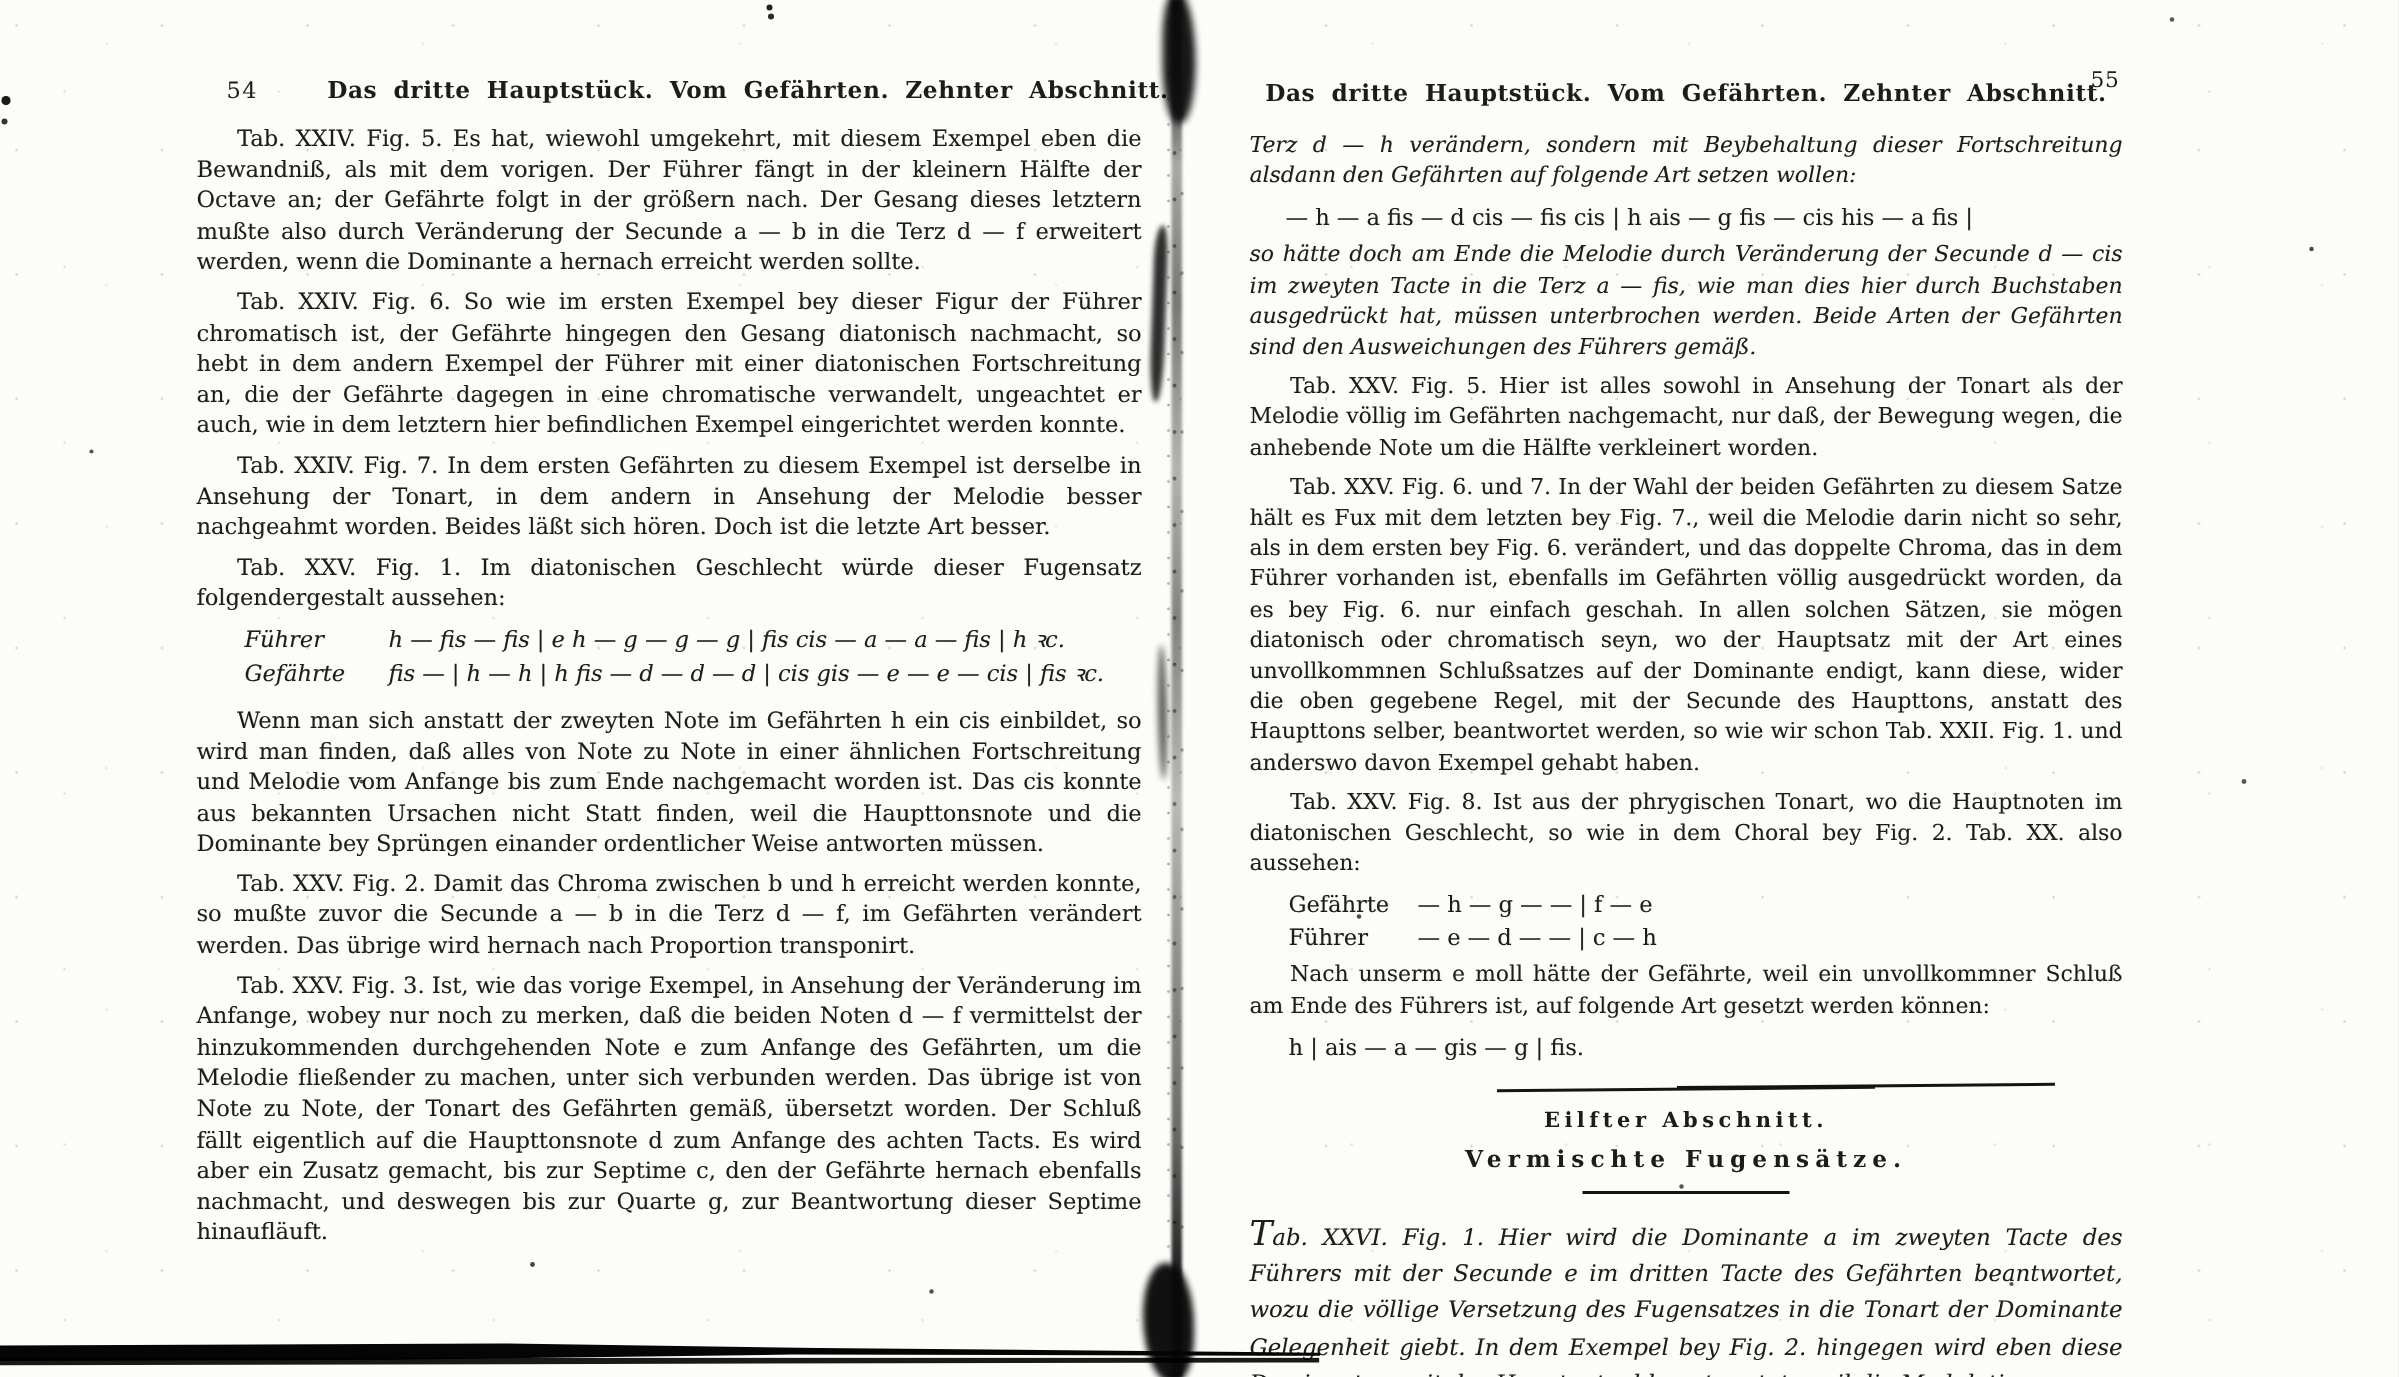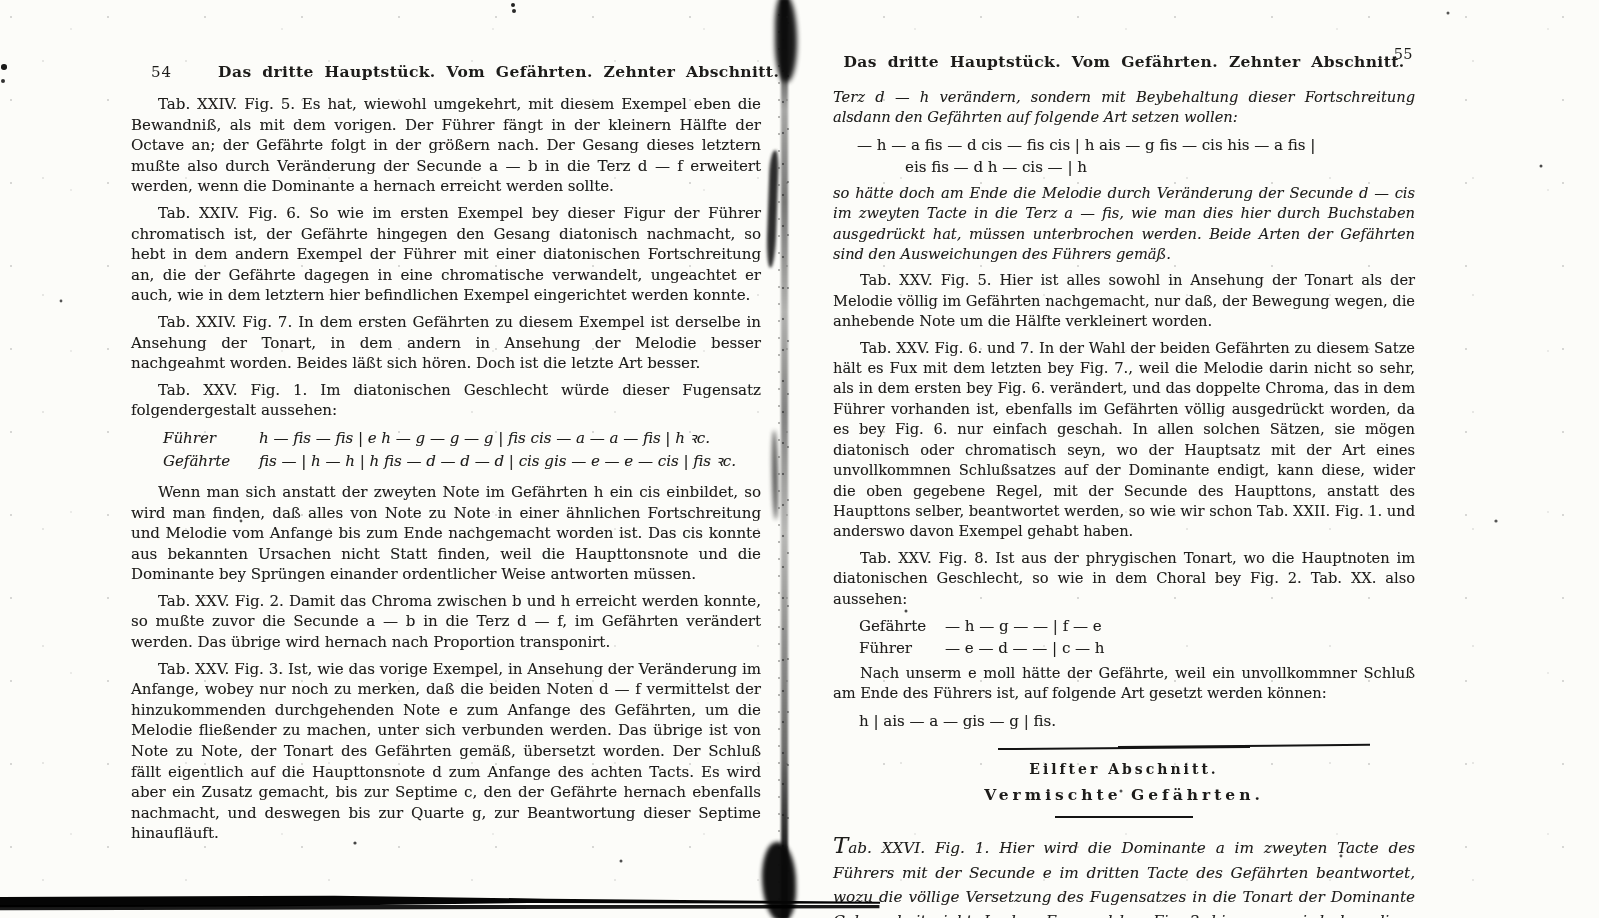--- a/index.html
+++ b/index.html
@@ -50,21 +50,21 @@
       radial-gradient(circle at 27px 15px, rgba(0,0,0,.5) 0 .7px, transparent 1.2px);
     background-size:46px 31px,46px 53px,46px 17px;}
   
   .bottom-band{position:absolute;left:0;top:895px;width:880px;height:13px;background:#050505;
     clip-path:polygon(0 15%,38% 5%,62% 28%,100% 52%,100% 68%,60% 62%,30% 88%,0 95%);}
   .bottom-band2{position:absolute;left:0;top:905px;width:1599px;height:13px;background:#000;
     clip-path:polygon(0 0,55% 0,55% 25%,0 40%);opacity:.9;}
 
   
   .page{position:absolute;top:0;}
-  .page-left{left:131px;top:48px;width:630px;}
+  .page-left{left:131px;top:36px;width:630px;}
   .page-right{left:833px;top:52px;width:582px;}
   .runhead{font-weight:700;font-size:15.5px;letter-spacing:.4px;word-spacing:5px;white-space:nowrap;}
   .page-left .runhead{display:flex;align-items:baseline;margin:14px 0 13px 0;}
   .page-left .pagenum{font-weight:400;margin-left:20px;font-size:15px;letter-spacing:1px;}
   .page-left .rh-title{margin-left:46px;}
   .page-right .runhead{position:relative;text-align:center;margin:0 0 16px 0;}
   .page-right .pagenum{position:absolute;right:2px;top:-6px;font-weight:400;font-size:14.5px;}
   p.para{margin:0 0 6px 0;font-size:15px;line-height:20.6px;text-align:justify;text-indent:27px;
     text-shadow:.25px .25px 0 rgba(25,25,25,.3);}
   .page-right p.para{font-size:14.6px;line-height:20.4px;}
@@ -118,41 +118,40 @@
   </div>
 
   <div class="page page-right">
     <div class="runhead">
       <span class="rh-title">Das dritte Hauptstück. Vom Gefährten. Zehnter Abschnitt.</span>
       <span class="pagenum">55</span>
     </div>
     <p class="para noindent">Terz d — h verändern, sondern mit Beybehaltung dieser Fortschreitung alsdann den Gefährten auf folgende Art setzen wollen:</p>
     <div class="music music-r1">
       <div>— h — a fis — d cis — fis cis | h ais — g fis — cis his — a fis |</div>
-      <div class="ind2">eis fis — d h — cis — | h</div>
     </div>
     <p class="para noindent">so hätte doch am Ende die Melodie durch Veränderung der Secunde d — cis im zweyten Tacte in die Terz a — fis, wie man dies hier durch Buchstaben ausgedrückt hat, müssen unterbrochen werden. Beide Arten der Gefährten sind den Ausweichungen des Führers gemäß.</p>
     <p class="para">Tab. XXV. Fig. 5. Hier ist alles sowohl in Ansehung der Tonart als der Melodie völlig im Gefährten nachgemacht, nur daß, der Bewegung wegen, die anhebende Note um die Hälfte verkleinert worden.</p>
     <p class="para">Tab. XXV. Fig. 6. und 7. In der Wahl der beiden Gefährten zu diesem Satze hält es Fux mit dem letzten bey Fig. 7., weil die Melodie darin nicht so sehr, als in dem ersten bey Fig. 6. verändert, und das doppelte Chroma, das in dem Führer vorhanden ist, ebenfalls im Gefährten völlig ausgedrückt worden, da es bey Fig. 6. nur einfach geschah. In allen solchen Sätzen, sie mögen diatonisch oder chromatisch seyn, wo der Hauptsatz mit der Art eines unvollkommnen Schlußsatzes auf der Dominante endigt, kann diese, wider die oben gegebene Regel, mit der Secunde des Haupttons, anstatt des Haupttons selber, beantwortet werden, so wie wir schon Tab. XXII. Fig. 1. und anderswo davon Exempel gehabt haben.</p>
     <p class="para">Tab. XXV. Fig. 8. Ist aus der phrygischen Tonart, wo die Hauptnoten im diatonischen Geschlecht, so wie in dem Choral bey Fig. 2. Tab. XX. also aussehen:</p>
     <div class="music music-r3">
       <div>
         <span class="mlabel-sm">Gefährte</span><span>— h — g — — | f — e</span>
       </div>
       <div>
         <span class="mlabel-sm">Führer</span><span>— e — d — — | c — h</span>
       </div>
     </div>
     <p class="para">Nach unserm e moll hätte der Gefährte, weil ein unvollkommner Schluß am Ende des Führers ist, auf folgende Art gesetzt werden können:</p>
     <div class="music music-r4">h | ais — a — gis — g | fis.</div>
 
     <div class="section-head">
       <span class="rule-top"></span>
       <div class="sec-title">Eilfter Abschnitt.</div>
-      <div class="sec-sub">Vermischte Gefährten.</div>
+      <div class="sec-sub">Vermischte Fugensätze.</div>
       <span class="rule-bot"></span>
     </div>
 
     <p class="para noindent p-last">Tab. XXVI. Fig. 1. Hier wird die Dominante a im zweyten Tacte des Führers mit der Secunde e im dritten Tacte des Gefährten beantwortet, wozu die völlige Versetzung des Fugensatzes in die Tonart der Dominante Gelegenheit giebt. In dem Exempel bey Fig. 2. hingegen wird eben diese Dominante a mit der Hauptnote d beantwortet, weil die Modulation</p>
   </div>
 
   <div class="gutter">
     <div class="g-noise"></div>
     <div class="g-line"></div>
     <div class="g-top"></div>

